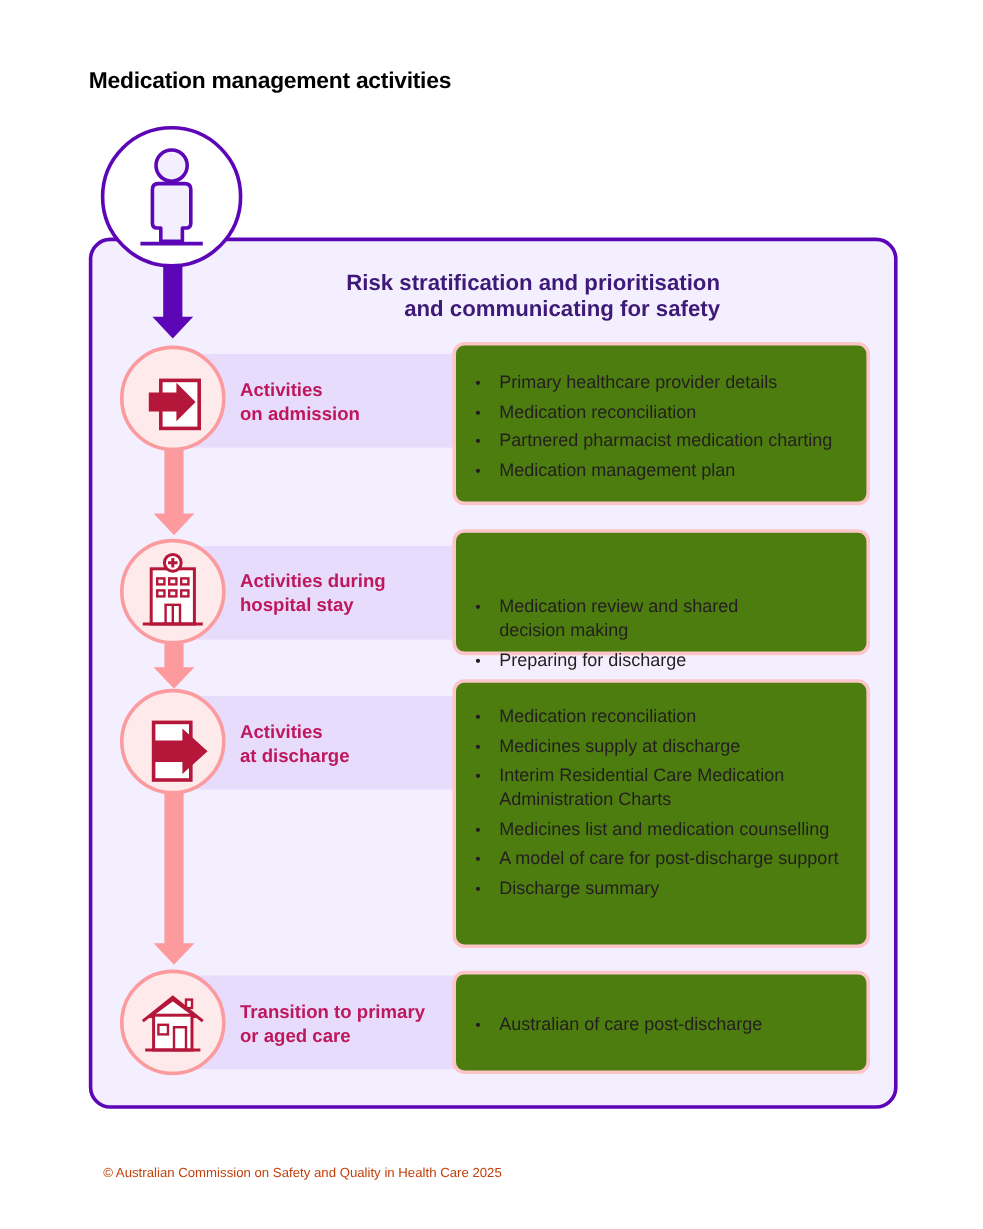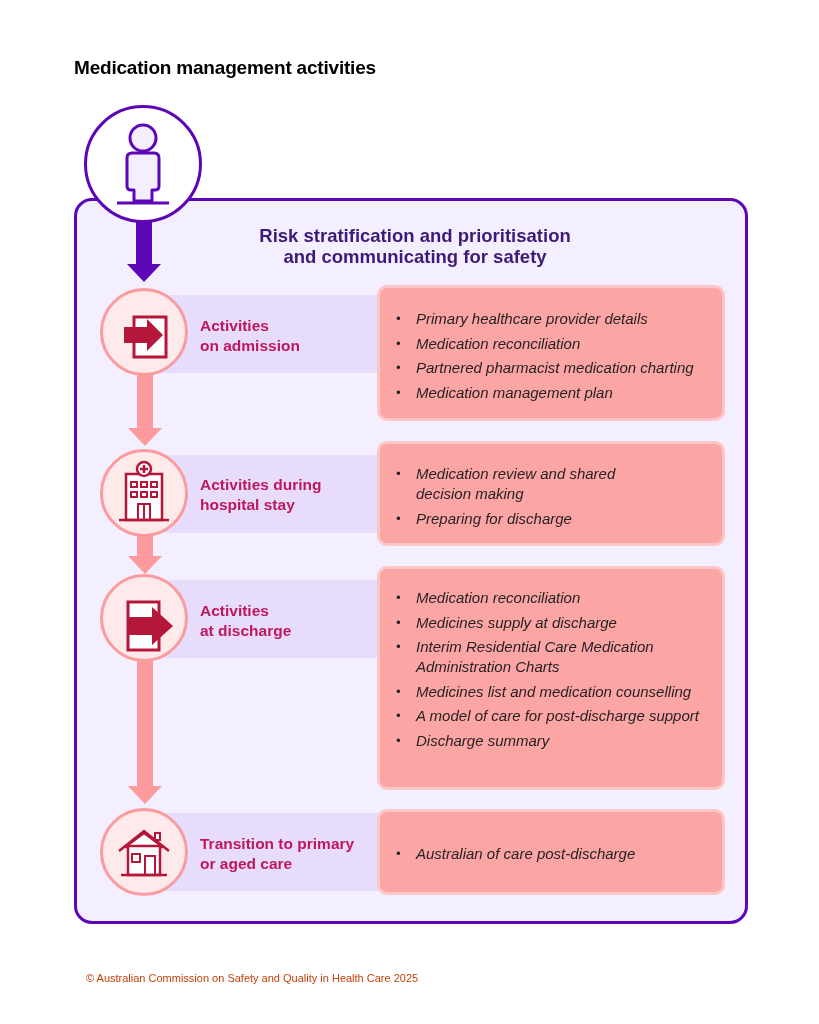--- a/index.html
+++ b/index.html
@@ -1,28 +1,28 @@
 <!DOCTYPE html>
 <html><head>
 <meta charset="utf-8">
 <style>
   html, body { margin:0; padding:0; background:#ffffff; }
   body { width:819px; height:1024px; position:relative; overflow:hidden; font-family:"Liberation Sans", sans-serif; color:#231f20; }
   .title { position:absolute; left:74px; top:57px; font-size:19px; font-weight:bold; color:#000; letter-spacing:-0.2px; }
   .frame { position:absolute; left:74px; top:198px; width:674px; height:726px; border:3px solid #5c06b7; border-radius:18px; background:#f4effe; box-sizing:border-box; }
-  .frame-heading { position:absolute; left:230px; top:225px; width:370px; text-align:center; font-size:18.5px; font-weight:bold; color:#3e1a78; line-height:21px; }
+  .frame-heading { position:absolute; left:230px; top:225px; width:370px; text-align:right; font-size:18.5px; font-weight:bold; color:#3e1a78; line-height:21px; }
   .person { position:absolute; left:84px; top:105px; width:118px; height:118px; border:3px solid #5c06b7; border-radius:50%; background:#fff; box-sizing:border-box; z-index:3; }
   .person svg { position:absolute; left:0; top:0; }
   .purple-arrow { position:absolute; left:127px; top:220px; z-index:2; }
   .band { position:absolute; left:160px; width:220px; height:78px; background:#e7dcfb; }
   .band-label { position:absolute; left:200px; font-size:15.5px; font-weight:bold; color:#be185d; line-height:20px; z-index:4; }
   .circle { position:absolute; left:100px; width:88px; height:88px; border:3px solid #fb9b9f; border-radius:50%; background:#feeaea; box-sizing:border-box; z-index:3; }
   .circle svg { position:absolute; left:0; top:0; }
   .pink-arrow { position:absolute; z-index:2; }
-  .box { position:absolute; left:377px; width:348px; border:3px solid #fcc5c8; border-radius:10px; background:#fca5a5; box-sizing:border-box; z-index:4;font-style:italic; }
+  .box { position:absolute; left:377px; width:348px; border:3px solid #fcc5c8; border-radius:10px; background:#4d7c0f; box-sizing:border-box; z-index:4; }
   .box ul { list-style:none; margin:0; padding:0; }
   .box li { position:relative; padding-left:36px; font-size:15px; line-height:20px; color:#231f20; margin-bottom:4.5px; }
   .box li::before { content:"•"; position:absolute; left:16px; top:0; font-size:13px; }
   .footer { position:absolute; left:86px; top:970px; font-size:11px; line-height:17.5px; color:#c2410c; }
 </style>
 </head>
 <body>
 
 <div class="title">Medication management activities</div>
 
@@ -96,21 +96,21 @@
     <line x1="41" y1="52" x2="41" y2="68" stroke="#b5173a" stroke-width="2"></line>
     <line x1="16" y1="68" x2="66" y2="68" stroke="#b5173a" stroke-width="2.5"></line>
   </svg>
 </div>
 <div class="band-label" style="top:475px;">
   <div>Activities during</div>
   <div>hospital stay</div>
 </div>
 <div class="box" style="top:441px;height:105px;padding-top:20px;">
   <ul>
-    <li style="width:230px;">Medication review and shared decision making</li>
+    <li style="width:230px;margin-top:32px;">Medication review and shared decision making</li>
     <li>Preparing for discharge</li>
   </ul>
 </div>
 
 <div class="band" style="top:580px;"></div>
 <div class="circle" style="top:574px;">
   <svg width="82" height="82" viewBox="0 0 82 82">
     <rect x="25" y="25" width="31" height="48" fill="#fff" stroke="#b5173a" stroke-width="3"></rect>
     <polygon points="25,40 49,40 49,30 70,49 49,68 49,58 25,58" fill="#b5173a"></polygon>
   </svg>

